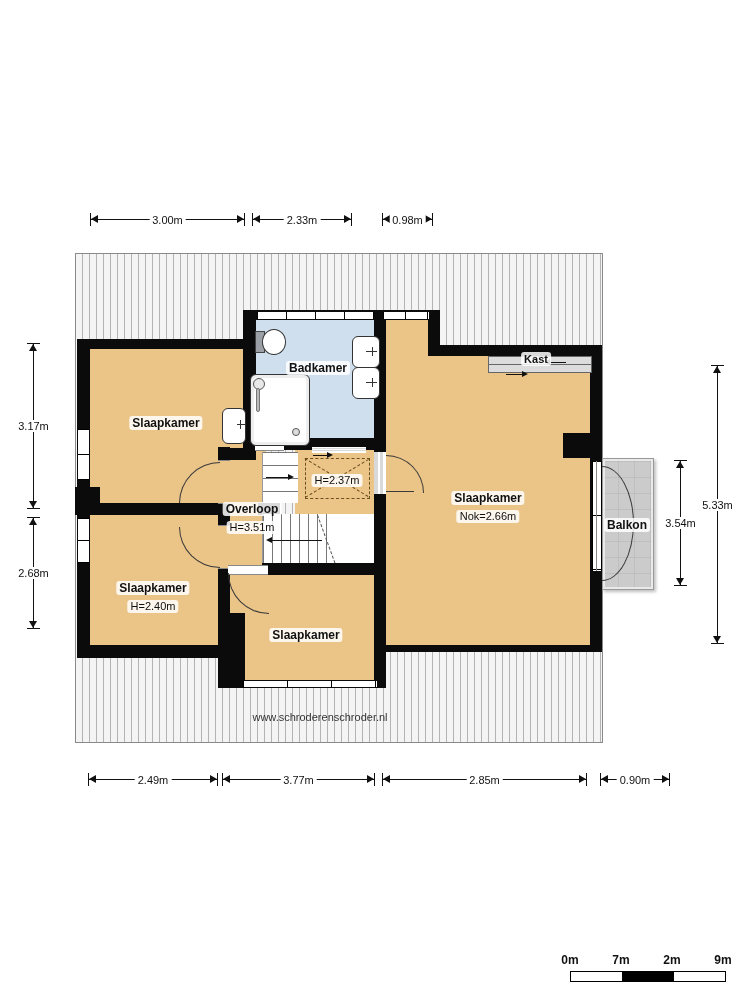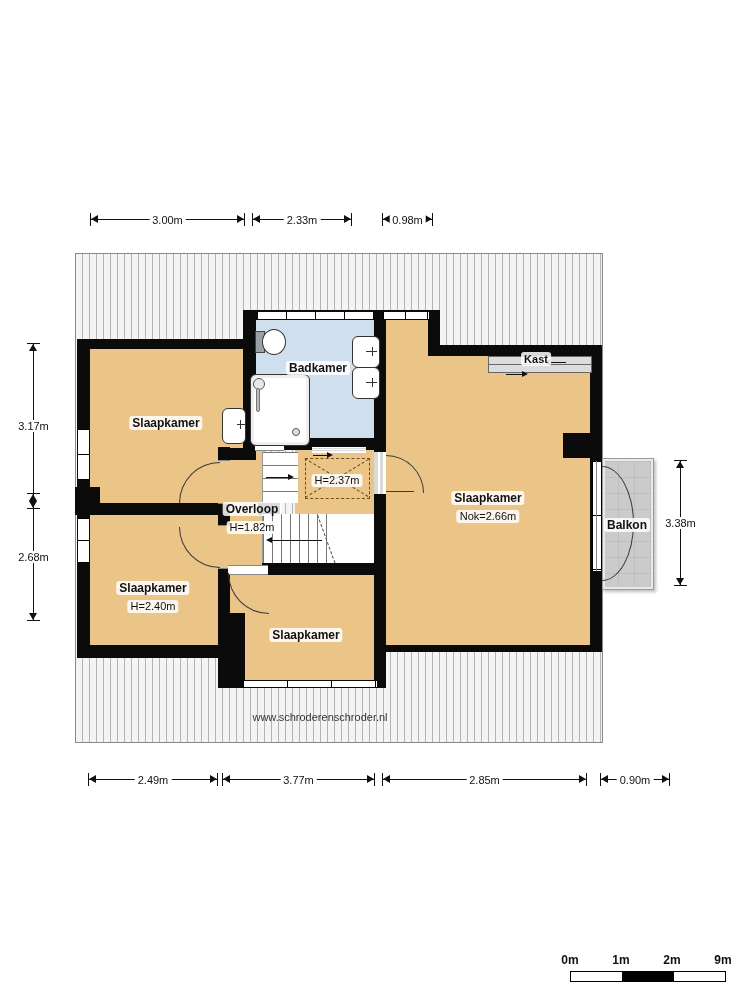--- a/index.html
+++ b/index.html
@@ -165,21 +165,21 @@
   </div>
   <div class="abs rlbl" style="left:318px;top:367px">
     <span class="nm">Badkamer</span>
   </div>
   <div class="abs rlbl" style="left:153px;top:596px">
     <span class="nm">Slaapkamer</span><br>
     <span class="sub">H=2.40m</span>
   </div>
   <div class="abs rlbl" style="left:252px;top:517px">
     <span class="nm">Overloop</span><br>
-    <span class="sub">H=1.82m</span>
+    <span class="sub">H=3.51m</span>
   </div>
   <div class="abs rlbl" style="left:337px;top:479px">
     <span class="sub">H=2.37m</span>
   </div>
   <div class="abs rlbl" style="left:306px;top:634px">
     <span class="nm">Slaapkamer</span>
   </div>
   <div class="abs rlbl" style="left:488px;top:506px">
     <span class="nm">Slaapkamer</span><br>
     <span class="sub">Nok=2.66m</span>
@@ -250,39 +250,47 @@
   </div>
 
   <div class="abs dim v" style="left:27px;top:343px;height:166px">
     <i class="line"></i>
       <i class="tick" style="top:0"></i>
       <i class="tick" style="bottom:0"></i>
     <i class="tri triT"></i>
       <i class="tri triB"></i>
     <span class="dlbl">3.17m</span>
   </div>
-  <div class="abs dim v" style="left:27px;top:493px;height:128px">
+  <div class="abs dim v" style="left:27px;top:517px;height:112px">
     <i class="line"></i>
       <i class="tick" style="top:0"></i>
       <i class="tick" style="bottom:0"></i>
     <i class="tri triT"></i>
       <i class="tri triB"></i>
     <span class="dlbl">2.68m</span>
   </div>
 
+  <div class="abs dim v" style="left:711px;top:365px;height:279px">
+    <i class="line"></i>
+      <i class="tick" style="top:0"></i>
+      <i class="tick" style="bottom:0"></i>
+    <i class="tri triT"></i>
+      <i class="tri triB"></i>
+    <span class="dlbl">5.33m</span>
+  </div>
   <div class="abs dim v" style="left:674px;top:460px;height:126px">
     <i class="line"></i>
       <i class="tick" style="top:0"></i>
       <i class="tick" style="bottom:0"></i>
     <i class="tri triT"></i>
       <i class="tri triB"></i>
-    <span class="dlbl">3.38m</span>
+    <span class="dlbl">3.54m</span>
   </div>
 
   <div class="abs" id="website" style="left:320px;top:711px">www.schroderenschroder.nl</div>
 
   <div class="abs sclbl" style="left:570px;top:953px">0m</div>
-  <div class="abs sclbl" style="left:621px;top:953px">1m</div>
+  <div class="abs sclbl" style="left:621px;top:953px">7m</div>
   <div class="abs sclbl" style="left:672px;top:953px">2m</div>
   <div class="abs sclbl" style="left:723px;top:953px">9m</div>
   <div class="abs" id="scalebar" style="left:570px;top:971px;width:154px;height:9px"></div>
 
 </div>
 
 </body></html>

